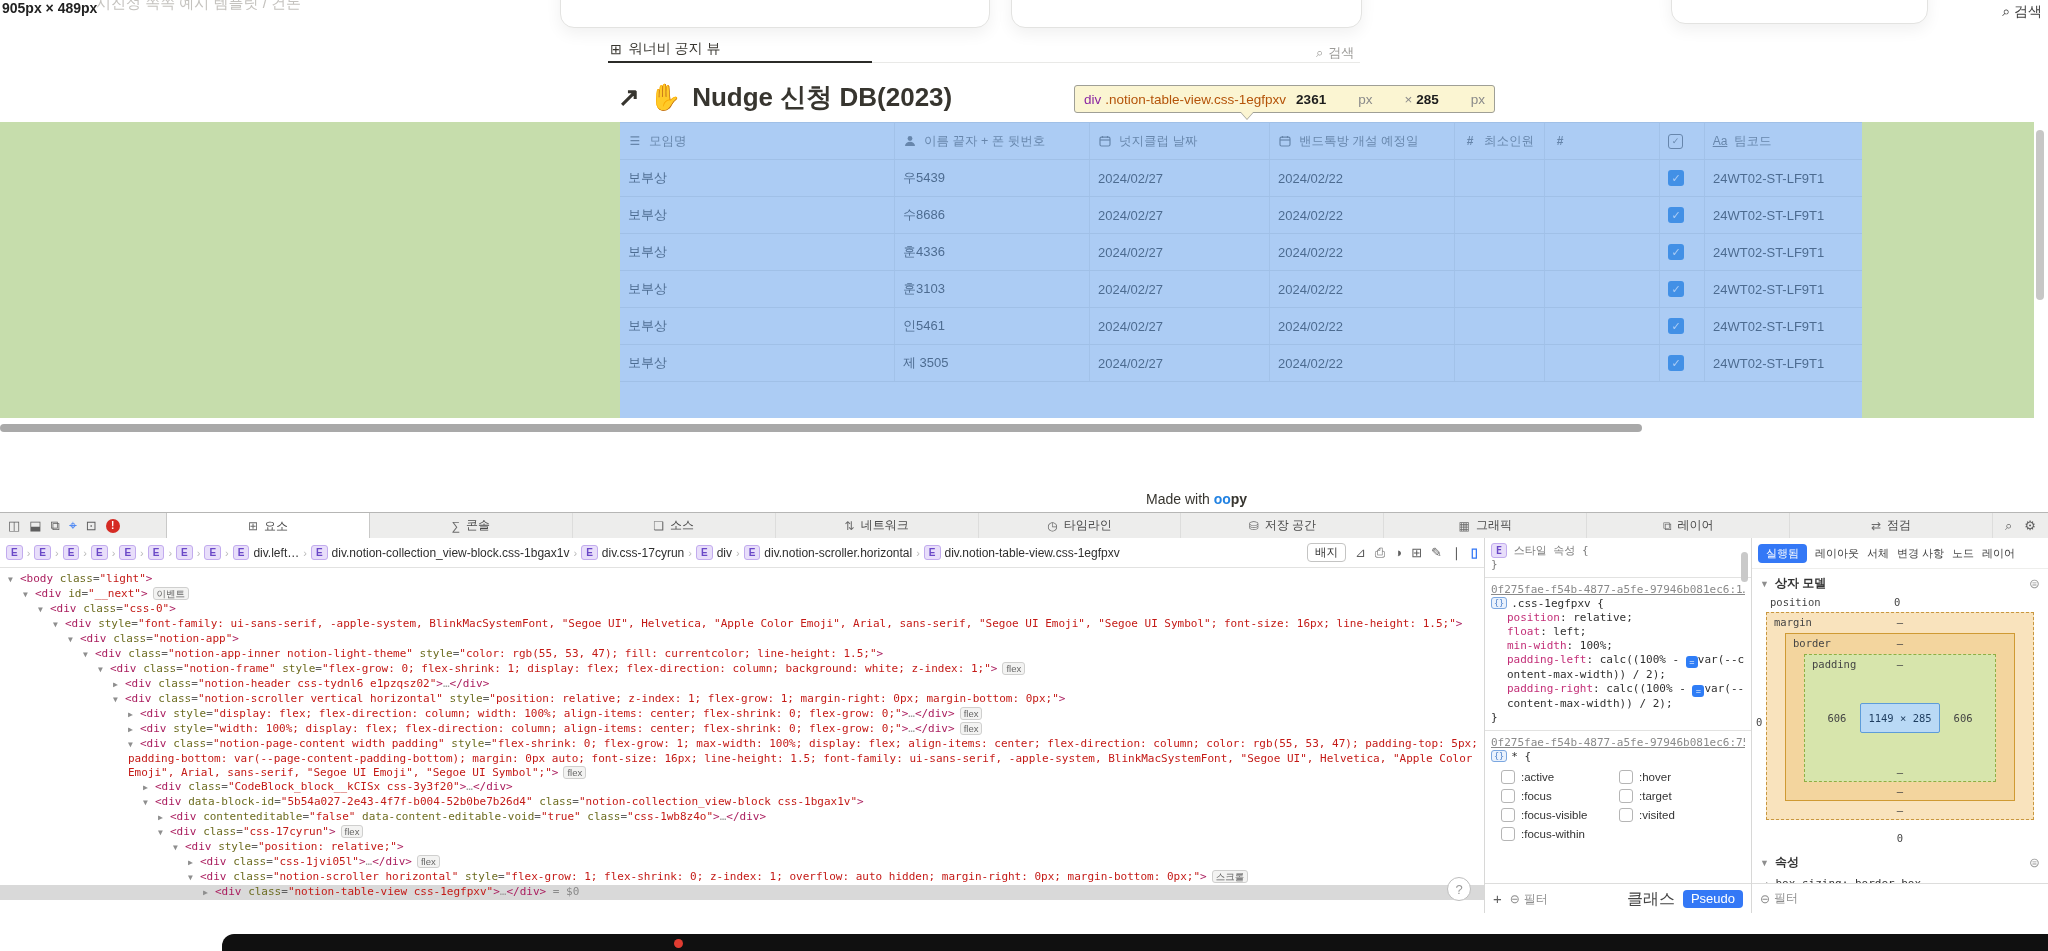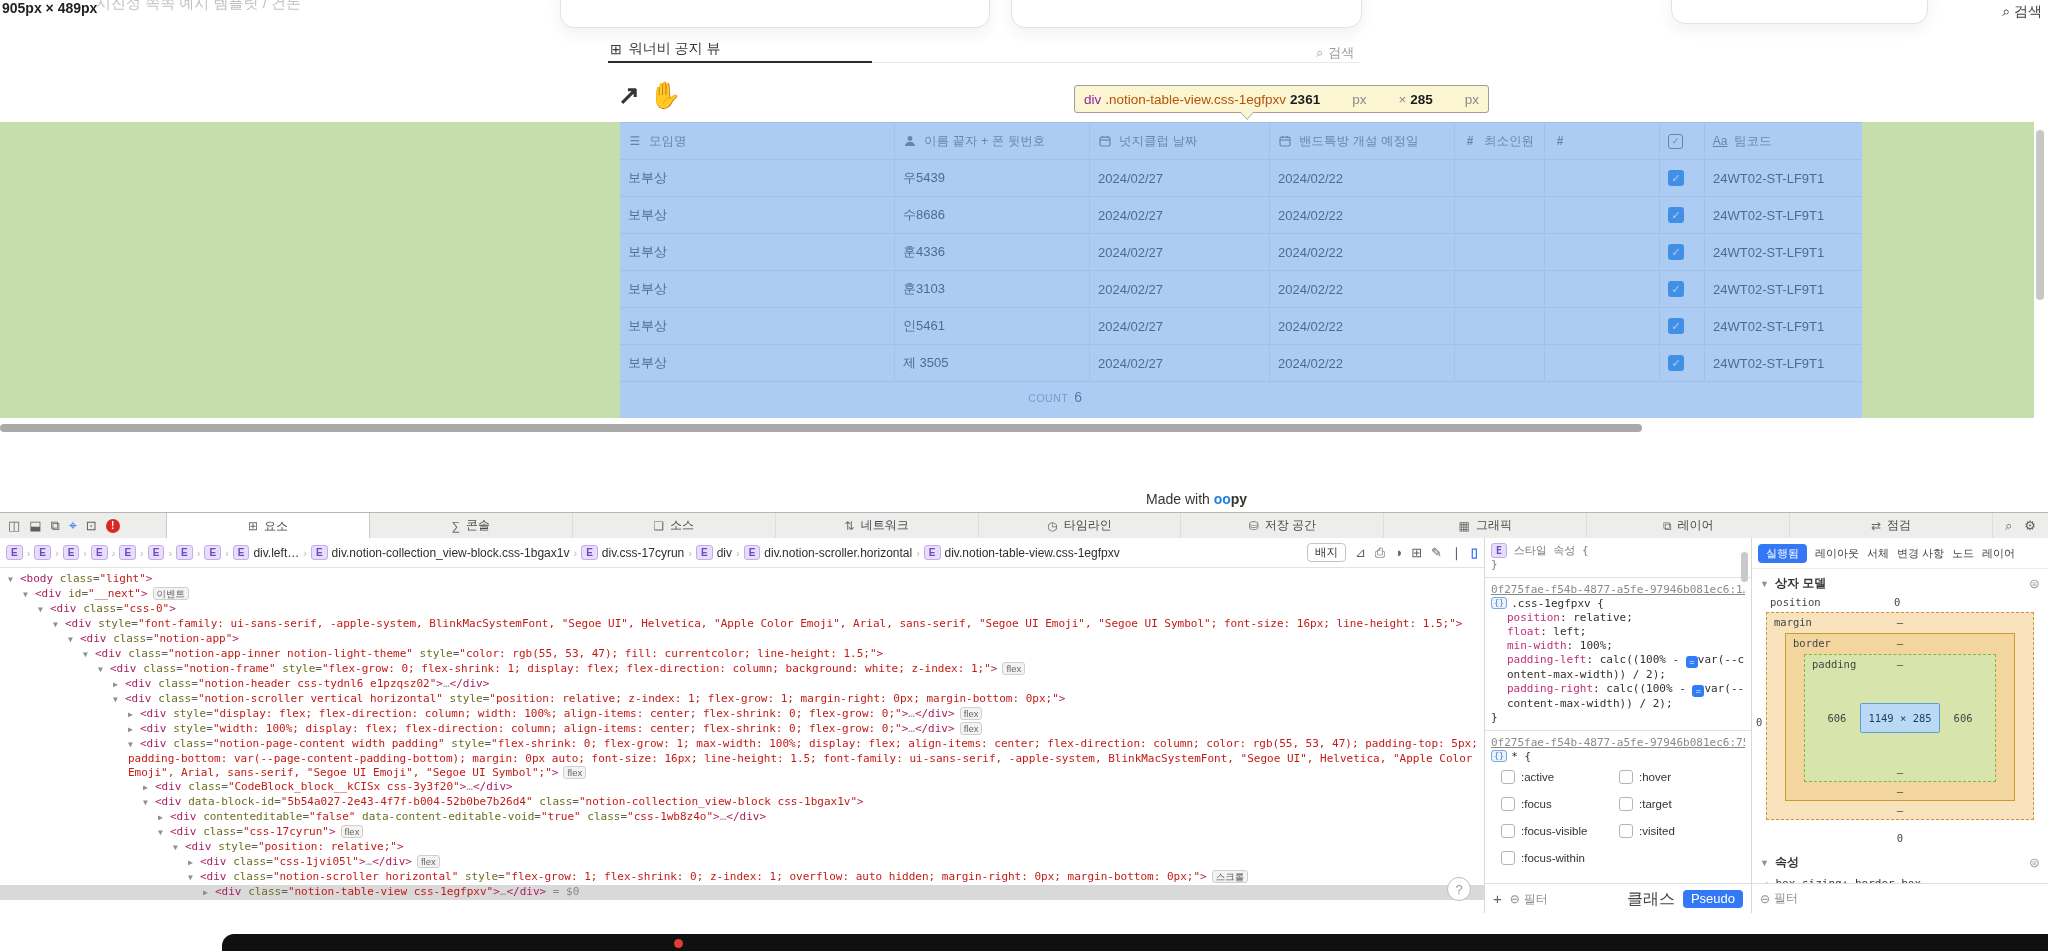--- a/index.html
+++ b/index.html
@@ -22,21 +22,21 @@
   .page-title{top:80px;left:618px;font-size:26px;font-weight:bold;color:#37352f;display:flex;gap:10px;align-items:center;}
   .page-title .hand{color:#e9c29b;}
   .made-with{top:491px;left:1146px;font-size:14px;color:#37352f;}
   .made-with .oo{color:#2383e2;font-weight:bold;}
   .made-with .py{font-weight:bold;}
   
   .el-tooltip{top:85px;left:1074px;height:20px;background:#fbf5d2;border:1px solid #9f9f96;border-radius:3px;
     padding:3px 9px;font-size:13.5px;display:flex;gap:4px;align-items:center;white-space:nowrap;}
   .el-tooltip .tag{color:#8b27a3;}
   .el-tooltip .sel{color:#b45309;}
-  .el-tooltip .num{color:#1c1c1c;font-weight:bold;}
+  .el-tooltip .num{color:#1c1c1c;font-weight:bold;margin-left:6px;}
   .el-tooltip .num.second{margin-left:0;}
   .el-tooltip .px{color:#8a8a8a;margin-left:28px;}
   .tt-notch{top:111px;left:1240px;width:0;height:0;border-left:7px solid transparent;
     border-right:7px solid transparent;border-top:8px solid #fbf5d2;filter:drop-shadow(0 1px 0 #9f9f96);}
   
   .ntable{top:122px;left:620px;width:1242px;font-size:13px;}
   .t-row{display:flex;height:36px;border-bottom:1px solid #e6e5e3;}
   .t-row.hdr{border-top:1px solid #e6e5e3;color:#6f6e69;font-size:12.5px;}
   .t-cell{display:flex;align-items:center;gap:7px;padding:0 8px;border-right:1px solid #ebeae8;overflow:hidden;white-space:nowrap;}
   .t-cell:last-child{border-right:none;}
@@ -106,21 +106,21 @@
   .sty-hdr{color:#7d7d7d;}
   .sty-hr{border-top:1px solid #e2e2e1;margin:5px -6px;}
   .sty-link{color:#8a8a8a;text-decoration:underline;white-space:nowrap;overflow:hidden;}
   .rule-badge{display:inline-block;border:1px solid #7ba7e0;border-radius:3px;color:#4a7fc9;background:#eaf2fd;
     font-size:8.5px;line-height:10px;padding:0 2px;margin-right:4px;vertical-align:1px;}
   .prop{padding-left:16px;white-space:pre-wrap;word-break:break-all;}
   .pn{color:#c32f78;}
   .pv{color:#2f2f2f;}
   .calc-chip{display:inline-flex;width:12px;height:12px;background:#2f7df6;border-radius:3px;color:#fff;
     font-size:9px;align-items:center;justify-content:center;vertical-align:-2px;font-family:"Liberation Sans",sans-serif;}
-  .pseudo-grid{display:grid;grid-template-columns:118px 110px;row-gap:13px;padding:6px 2px 0 10px;
+  .pseudo-grid{display:grid;grid-template-columns:118px 110px;row-gap:5px;padding:6px 2px 0 10px;
     font-family:"Liberation Sans",sans-serif;font-size:11.5px;color:#333;}
   .ps-item{display:flex;align-items:center;gap:6px;}
   .ps-box{width:12px;height:12px;border:1px solid #b5b5b5;border-radius:3px;background:#fff;}
   .sty-bottom{position:absolute;bottom:0;left:0;right:0;height:29px;border-top:1px solid #ddddDC;background:#fff;
     display:flex;align-items:center;gap:8px;padding:0 8px;font-family:"Liberation Sans",sans-serif;}
   .plus-ic{color:#5f5f5f;font-size:15px;}
   .filter-pill{color:#8e8e8e;font-size:12px;display:flex;align-items:center;gap:4px;}
   .cls-btn{margin-left:auto;color:#444;font-size:16px;}
   .pseudo-btn{background:#3478f6;color:#fff;border-radius:4px;font-size:13px;padding:2px 8px;}
   .sty-scroll{position:absolute;top:14px;right:3px;width:7px;height:30px;background:#c9c9c9;border-radius:4px;}
@@ -173,20 +173,21 @@
   <div class="abs tab-divider"></div>
   <div class="abs tab-underline"></div>
   <div class="abs view-search">
     <span>⌕</span>
     <span>검색</span>
   </div>
 
   <div class="abs page-title">
     <span>↗</span>
     <span class="hand">✋</span>
+    <span>Nudge 신청 DB(2023)</span>
   </div>
 
   <div class="abs el-tooltip">
     <span class="tag">div</span>
       <span class="sel">.notion-table-view.css-1egfpxv</span>
     <span class="num">2361</span>
       <span class="px">px</span>
     <span class="px">×</span>
     <span class="num second">285</span>
       <span class="px">px</span>
@@ -394,27 +395,20 @@
           <span></span>
         </div>
         <div class="t-cell" style="width:98px">
           <span></span>
         </div>
         <div class="t-cell" style="width:28px">
           <span class="chk">✓</span>
         </div>
         <div class="t-cell" style="width:140px">
           <span>24WT02-ST-LF9T1</span>
-        </div>
-      </div>
-      <div class="count-row">
-        <div style="width:275px"></div>
-        <div class="count-box" style="width:195px;box-sizing:border-box;">
-          <span class="count-lbl">COUNT</span>
-          <span class="count-val">6</span>
         </div>
       </div>
     </div>
 
   <div class="abs ov ov-green-l"></div>
   <div class="abs ov ov-green-r"></div>
   <div class="abs ov ov-blue"></div>
   <div class="abs hscroll"></div>
   <div class="abs vscroll"></div>
 

